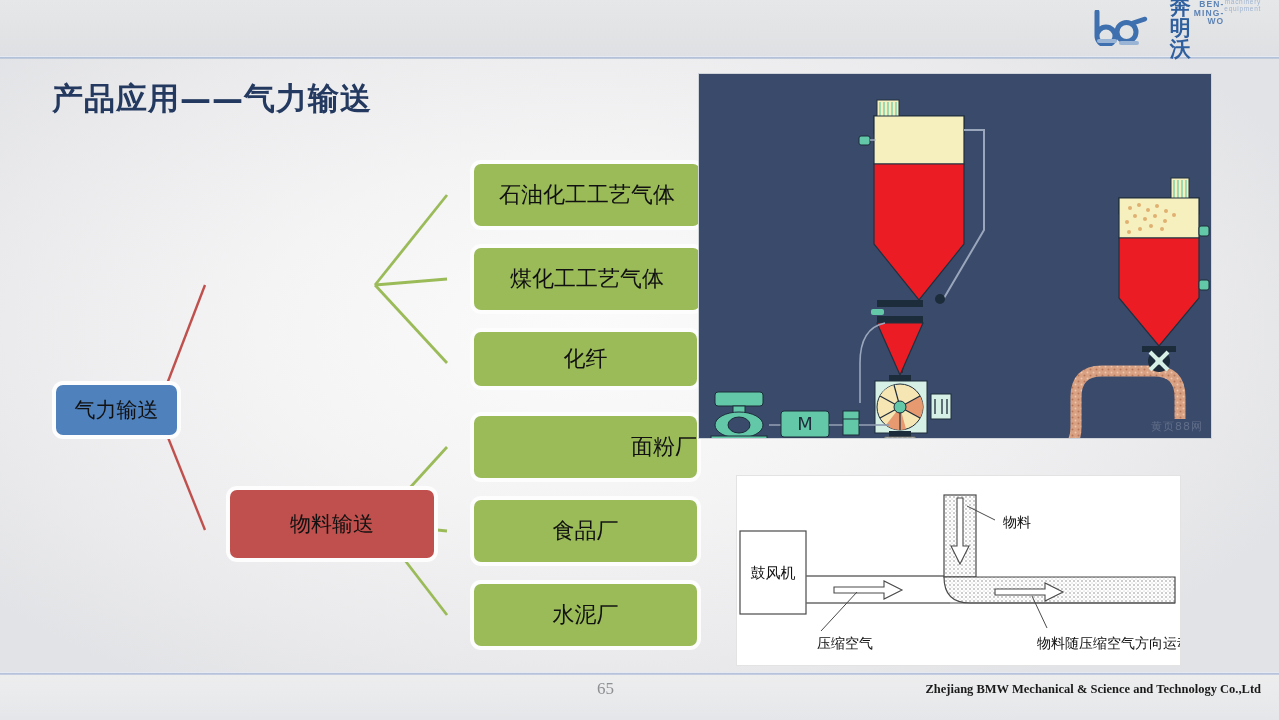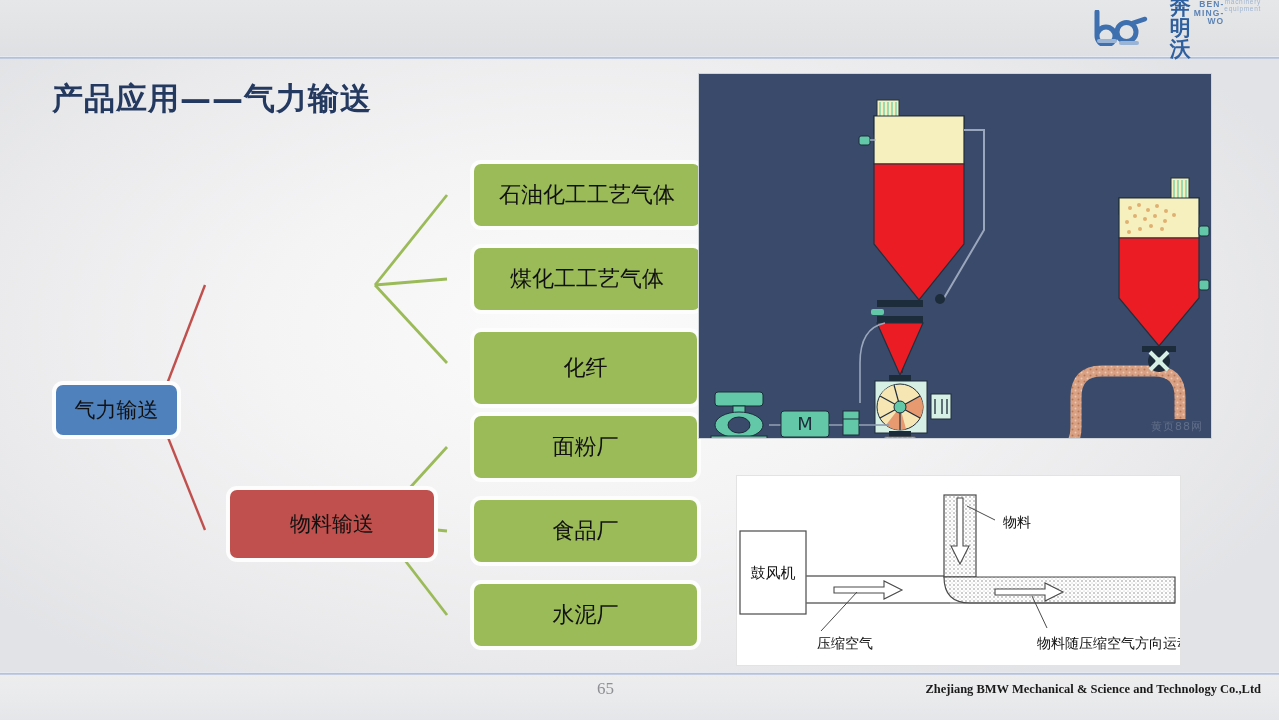--- a/index.html
+++ b/index.html
@@ -143,25 +143,25 @@
     <div class="node branch" style="left: 202px; top: 430px; width: 204px; height: 68px; background: rgb(192, 80, 77);">
       <span>物料输送</span>
     </div>
 
     <div class="node leaf" style="left:446px;top:104px;width:226px;height:62px;">
       <span>石油化工工艺气体</span>
     </div>
     <div class="node leaf" style="left:446px;top:188px;width:226px;height:62px;">
       <span>煤化工工艺气体</span>
     </div>
-    <div class="node leaf" style="left:446px;top:272px;width:223px;height:72px;">
+    <div class="node leaf" style="left:446px;top:272px;width:223px;height:54px;">
       <span>化纤</span>
     </div>
 
-    <div class="node leaf" style="left:446px;top:356px;width:223px;height:62px;">
+    <div class="node leaf" style="left:446px;top:356px;width:223px;height:62px;justify-content:flex-end;">
       <span>面粉厂</span>
     </div>
     <div class="node leaf" style="left:446px;top:440px;width:223px;height:62px;">
       <span>食品厂</span>
     </div>
     <div class="node leaf" style="left:446px;top:524px;width:223px;height:62px;">
       <span>水泥厂</span>
     </div>
   </div>
 

